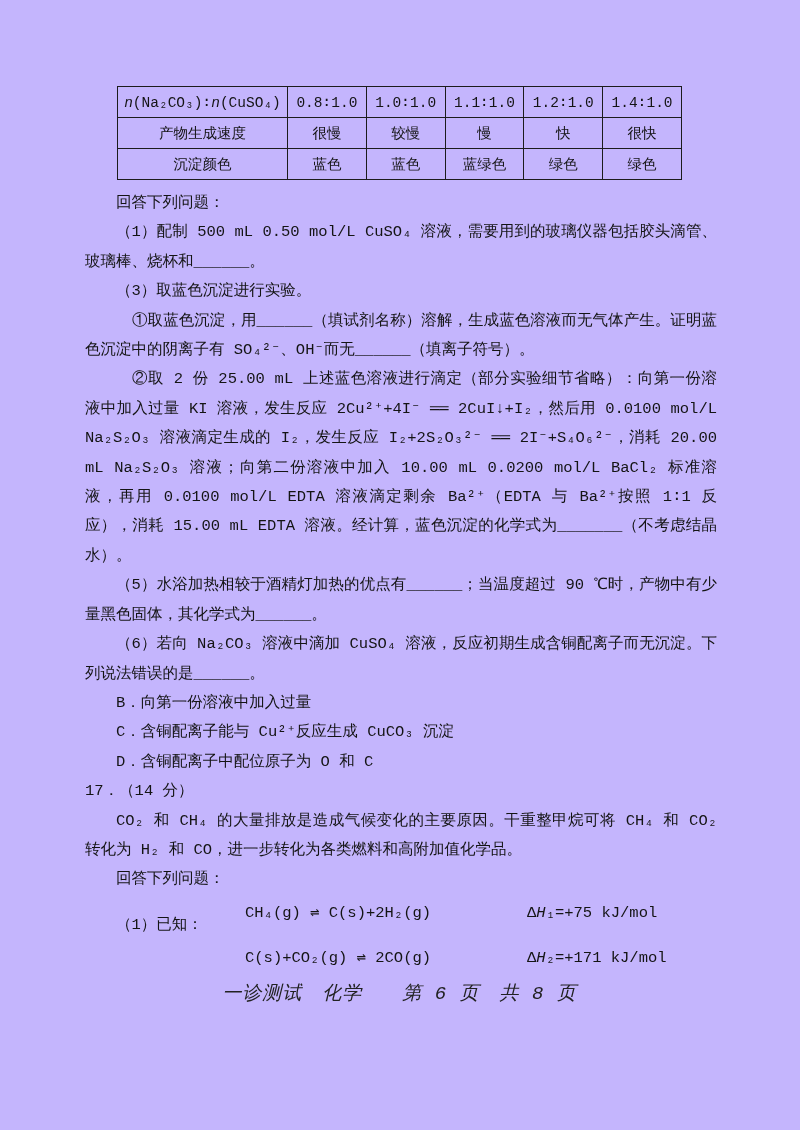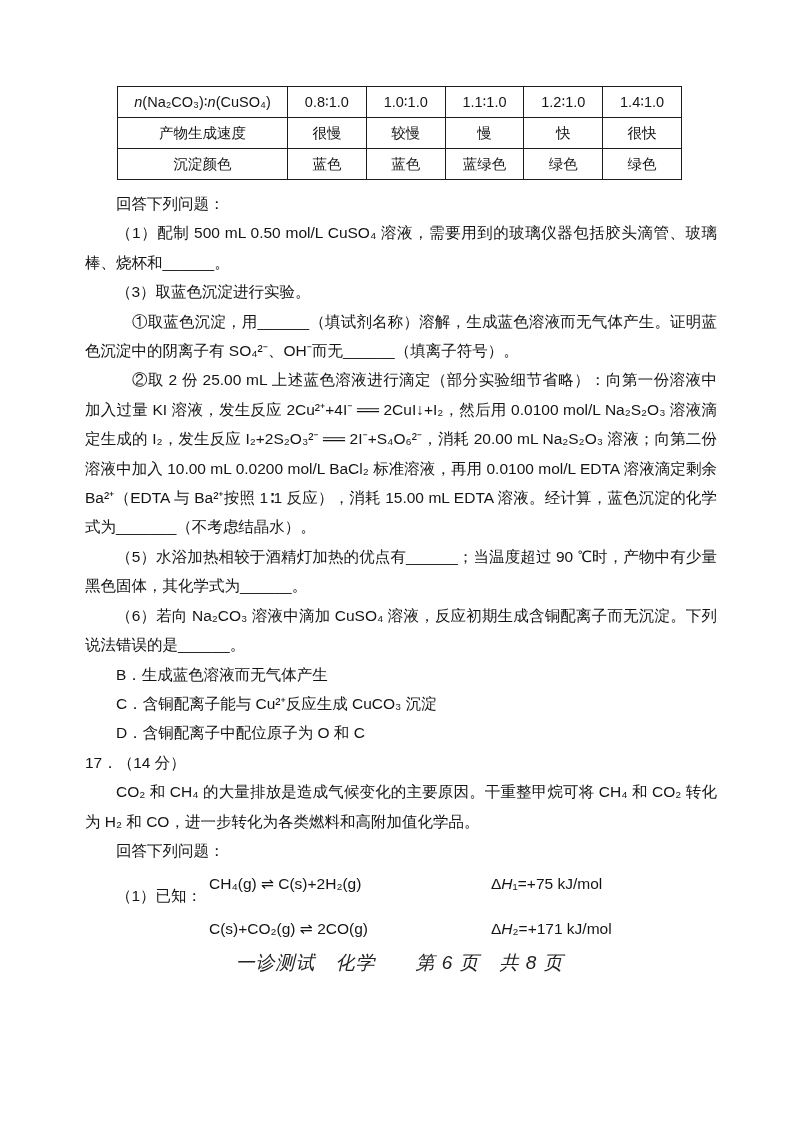--- a/index.html
+++ b/index.html
@@ -1,22 +1,22 @@
 <!DOCTYPE html>
 <html><head>
 <meta charset="utf-8">
 <style>
   html, body { margin: 0; padding: 0; background: #e8e8e8; }
   .page {
     position: relative;
     width: 800px;
     height: 1130px;
-    background: #ffffff;
+    background: #c4b5fd;
     margin: 0 auto;
-    font-family: Liberation Sans, sans-serif;
+    font-family: Liberation Mono, monospace;
     color: #141414;
     overflow: hidden;
   }
   .content {
     position: absolute;
     left: 85px;
     top: 86px;
     width: 632px;
   }
   table.ratio-table {
@@ -46,21 +46,21 @@
   .p-indent { text-indent: 31px; }
   .p-sub    { text-indent: 47px; }
   .p-none   { text-indent: 0; }
   .eq-block {
     margin-left: 31px;
     font-size: 15.5px;
     margin-top: 2px;
   }
   .eq-row { display: flex; line-height: 33px; }
   .eq-label { width: 93px; flex: 0 0 auto; margin-top: 12px; }
-  .eq-lhs   { width: 282px; flex: 0 0 auto; }
+  .eq-lhs   { width: 282px; flex: 0 0 auto; margin-left: 36px; }
   .eq-dh    { flex: 1 1 auto; }
   .footer {
     margin-top: 5px;
     width: 565px;
     margin-left: 32px;
     text-align: center;
     font-style: italic;
     font-size: 19px;
     letter-spacing: 1px;
     color: #222;
@@ -110,21 +110,21 @@
       </tbody>
     </table>
 
     <p class="line p-indent first-after-table">回答下列问题：</p>
     <p class="line p-indent">（1）配制 500 mL 0.50 mol/L CuSO₄ 溶液，需要用到的玻璃仪器包括胶头滴管、玻璃棒、烧杯和______。</p>
     <p class="line p-indent">（3）取蓝色沉淀进行实验。</p>
     <p class="line p-sub">①取蓝色沉淀，用______（填试剂名称）溶解，生成蓝色溶液而无气体产生。证明蓝色沉淀中的阴离子有 SO₄²⁻、OH⁻而无______（填离子符号）。</p>
     <p class="line p-sub">②取 2 份 25.00 mL 上述蓝色溶液进行滴定（部分实验细节省略）：向第一份溶液中加入过量 KI 溶液，发生反应 2Cu²⁺+4I⁻ ══ 2CuI↓+I₂，然后用 0.0100 mol/L Na₂S₂O₃ 溶液滴定生成的 I₂，发生反应 I₂+2S₂O₃²⁻ ══ 2I⁻+S₄O₆²⁻，消耗 20.00 mL Na₂S₂O₃ 溶液；向第二份溶液中加入 10.00 mL 0.0200 mol/L BaCl₂ 标准溶液，再用 0.0100 mol/L EDTA 溶液滴定剩余 Ba²⁺（EDTA 与 Ba²⁺按照 1∶1 反应），消耗 15.00 mL EDTA 溶液。经计算，蓝色沉淀的化学式为_______（不考虑结晶水）。</p>
     <p class="line p-indent">（5）水浴加热相较于酒精灯加热的优点有______；当温度超过 90 ℃时，产物中有少量黑色固体，其化学式为______。</p>
     <p class="line p-indent">（6）若向 Na₂CO₃ 溶液中滴加 CuSO₄ 溶液，反应初期生成含铜配离子而无沉淀。下列说法错误的是______。</p>
-    <p class="line p-indent">B．生成蓝色溶液而无气体产生</p>
+    <p class="line p-indent">B．向第一份溶液中加入过量</p>
     <p class="line p-indent">C．含铜配离子能与 Cu²⁺反应生成 CuCO₃ 沉淀</p>
     <p class="line p-indent">D．含铜配离子中配位原子为 O 和 C</p>
     <p class="line p-none">17．（14 分）</p>
     <p class="line p-indent">CO₂ 和 CH₄ 的大量排放是造成气候变化的主要原因。干重整甲烷可将 CH₄ 和 CO₂ 转化为 H₂ 和 CO，进一步转化为各类燃料和高附加值化学品。</p>
     <p class="line p-indent">回答下列问题：</p>
 
     <div class="eq-block">
       <div class="eq-row">
         <span class="eq-label">（1）已知：</span>
         <span class="eq-lhs">CH₄(g) ⇌ C(s)+2H₂(g)</span>

